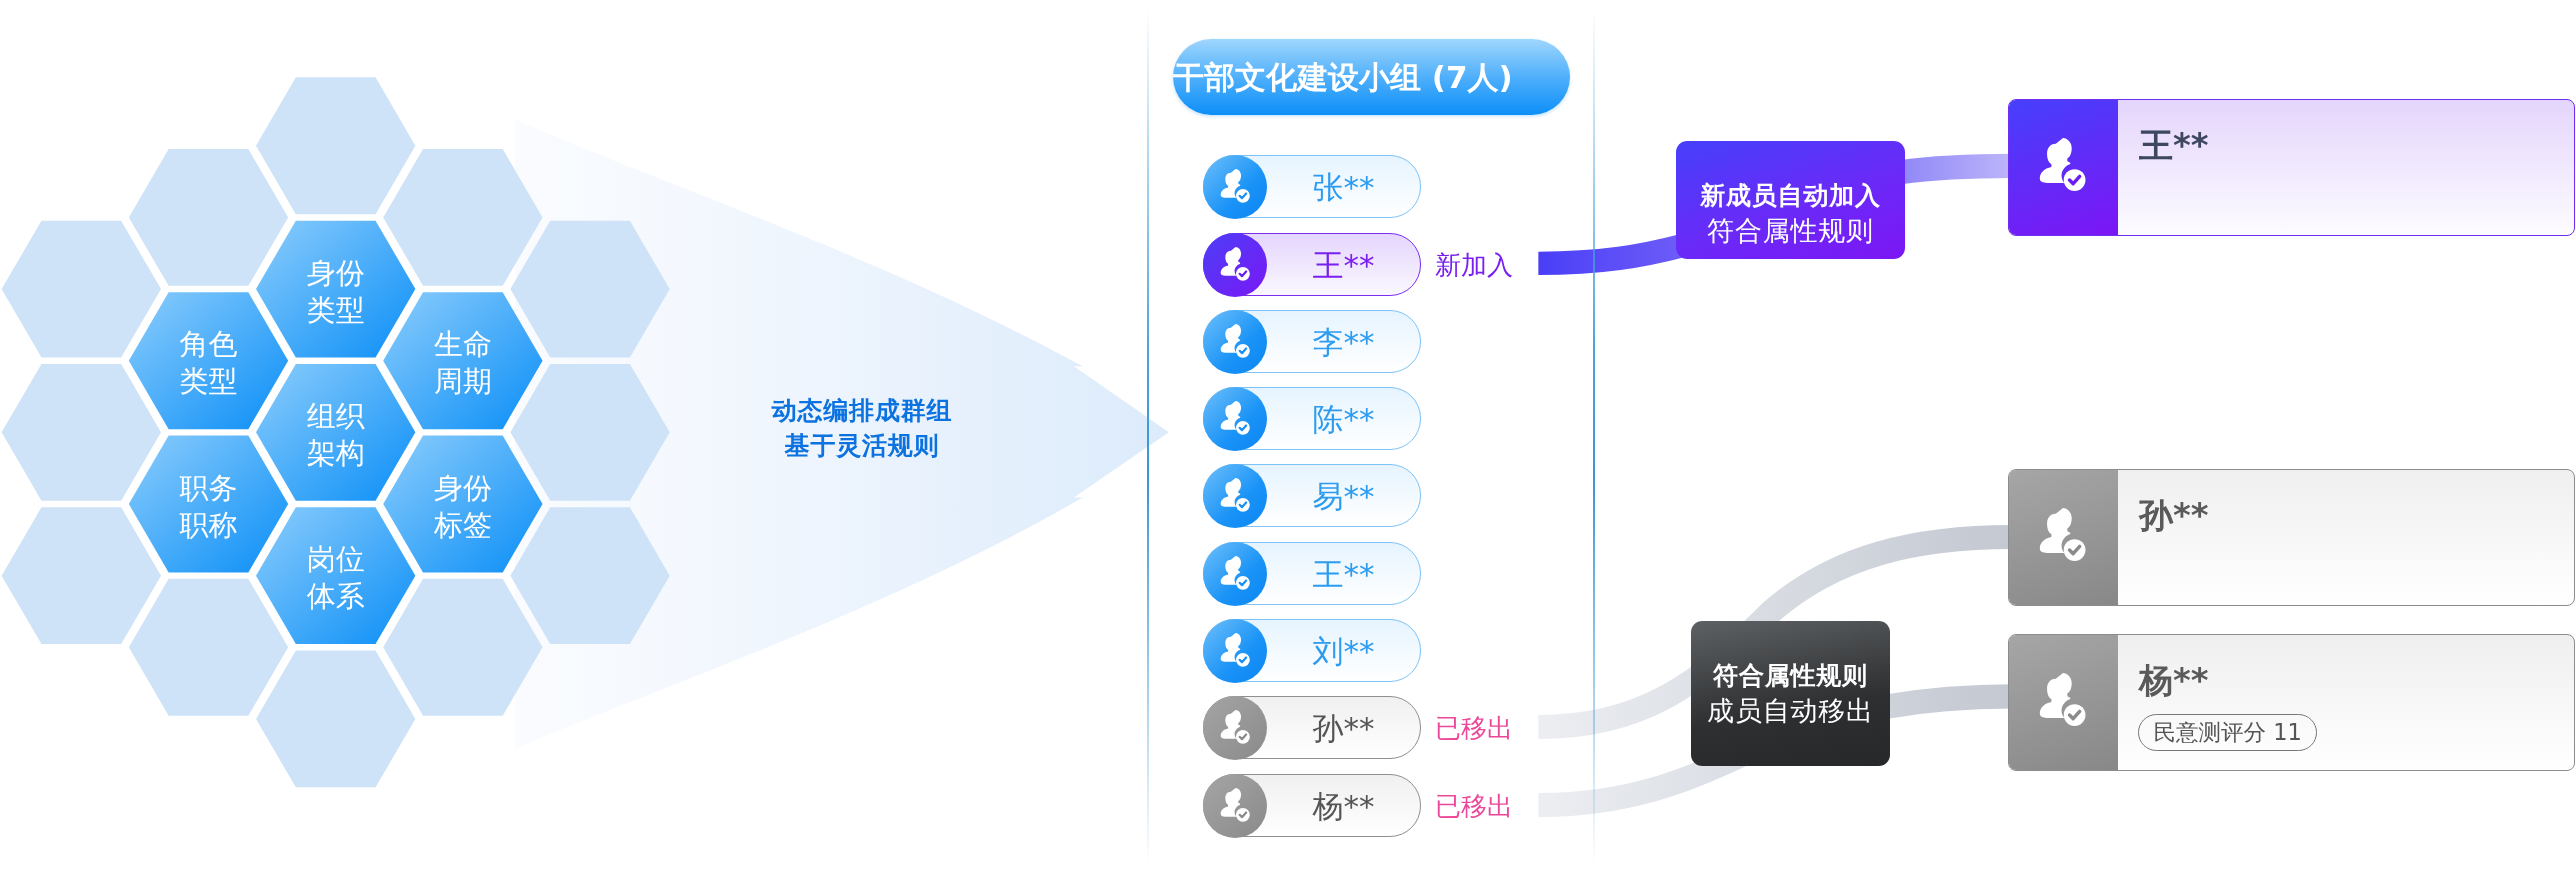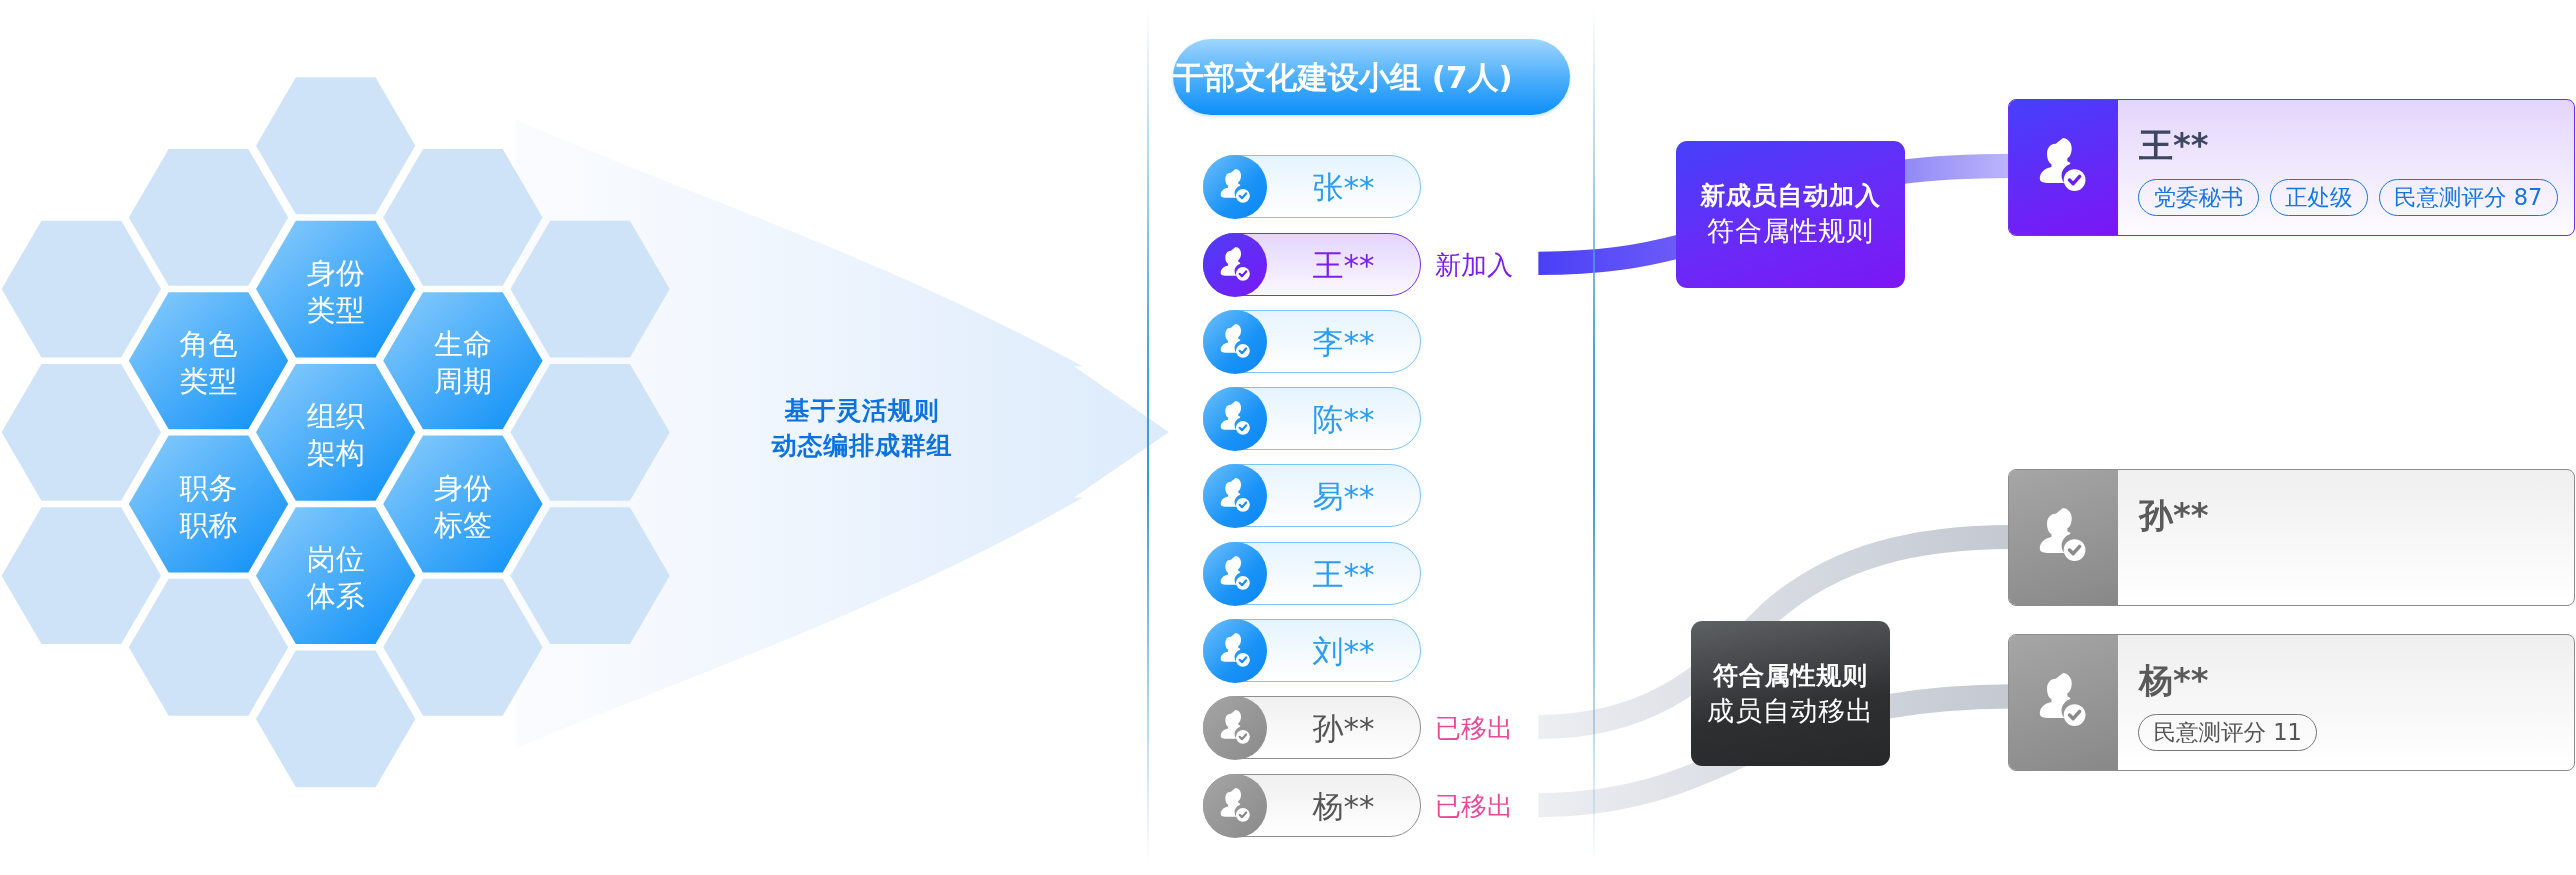--- a/index.html
+++ b/index.html
@@ -26,21 +26,21 @@
   .member.new .name { color: #7a1ff0; }
   .member.removed .pill { border-color: #8f8f8f; background: linear-gradient(to bottom, #f0f0f0, #ffffff); }
   .member.removed .avatar { background: linear-gradient(135deg, #a5a5a5 0%, #8a8a8a 100%); }
   .member.removed .name { color: #555555; }
   .member .status { position: absolute; left: 232px; top: 0; height: 64px; line-height: 64px; white-space: nowrap; font-size: 26px; }
   .member.new .status { color: #7a1ff0; }
   .member.removed .status { color: #ec4899; }
   .rule-box { position: absolute; border-radius: 11.3px; color: #fff; text-align: center; box-sizing: border-box; }
   .rule-box .l1 { font-weight: bold; font-size: 25px; letter-spacing: 0.8px; }
   .rule-box .l2 { font-size: 27px; letter-spacing: 0.8px; }
-  .rule-add { left: 1676px; top: 141px; width: 229px; height: 147px;
+  .rule-add { left: 1676px; top: 141px; width: 229px; height: 118px;
               background: linear-gradient(160deg, #4640fb 0%, #6a2af8 55%, #7c16f4 100%); padding-top: 37px; line-height: 35px; }
   .rule-remove { left: 1691px; top: 621px; width: 199px; height: 145px;
                  background: linear-gradient(170deg, #5e6163 0%, #2d2f31 60%, #262829 100%); padding-top: 37px; line-height: 35px; }
   .card { position: absolute; left: 2008px; width: 567px; height: 137px; border-radius: 8px; box-sizing: border-box; overflow: hidden; }
   .card .side { position: absolute; left: 0; top: 0; width: 109px; height: 100%; }
   .card .cname { position: absolute; left: 130px; top: 22.5px; font-size: 34px; font-weight: bold; }
   .card .tags { position: absolute; left: 129px; top: 79px; display: flex; gap: 10.5px; }
   .tag { height: 35px; line-height: 35px; padding: 0 14.5px; border-radius: 19.3px; font-size: 22.5px; border: 1.6px solid; white-space: nowrap; }
   .card.added { border: 1.6px solid #6f2ef2; background: linear-gradient(to bottom, #e4d5fc, #fdfcff); }
   .card.added .side { background: linear-gradient(160deg, #4640fb 0%, #7c16f4 100%); }
@@ -116,22 +116,22 @@
       <polygon points="634,715 683.5,630 782.5,630 832,715 782.5,800 683.5,800" fill="#cfe3f8"></polygon>
     </g>
 
   <path d="M 1911 327 C 1990 327, 2040 318, 2090 305" stroke="url(#addIn)" stroke-width="29" fill="none"></path>
   <path d="M 2360 214 C 2410 207, 2450 206, 2500 206" stroke="url(#addOut)" stroke-width="30" fill="none"></path>
   <path d="M 1911 903 C 2040 903, 2110 850, 2200 760 C 2280 690, 2380 667, 2500 667" stroke="url(#grayLine)" stroke-width="30" fill="none"></path>
   <path d="M 1911 1000 C 2030 1000, 2110 965, 2200 920 C 2280 885, 2380 865, 2500 865" stroke="url(#grayLine)" stroke-width="30" fill="none"></path>
 </svg>
 
 <div class="funnel-text">
+  <div>动态编排成群组</div>
   <div>基于灵活规则</div>
-  <div>动态编排成群组</div>
 </div>
 
 <div class="panel-line" style="left:1147px"></div>
 <div class="panel-line" style="left:1593px"></div>
 
 <div class="group-title">干部文化建设小组 (7人)</div>
 
 <div id="member-list">
     <div class="member" style="top: 155px;">
       <div class="pill"></div>
@@ -249,25 +249,20 @@
 <div id="card-list">
     <div class="card added" style="top: 99px;">
       <div class="side">
         <svg width="58" height="58" viewBox="0 0 40 40" style="position: absolute; left: 25px; top: 38px;">
           <path d="M15 4c-4 0-6 3-6 7 0 3 1 6 3 7v2c-5 1-8 4-8 8 0 2 2 3 5 3h12c-1-1-2-3-2-5 0-4 3-7 6-8v-1c0 0-2-1-2-1v-2c2-1 3-4 3-7 0-4-3-7-6-7z" fill="#ffffff"></path>
           <circle cx="28" cy="29" r="7.5" fill="#ffffff" stroke="transparent" stroke-width="1.5"></circle>
           <path d="M24.5 29l2.5 2.5 4.5-5" stroke="#6a1cf2" stroke-width="2.4" fill="none" stroke-linecap="round" stroke-linejoin="round"></path>
         </svg>
       </div>
       <div class="cname">王**</div>
-      <div class="tags">
-        <span class="tag blue">党委秘书</span>
-        <span class="tag blue">正处级</span>
-        <span class="tag blue">民意测评分 87</span>
-      </div>
     </div>
     <div class="card gone" style="top: 469px;">
       <div class="side">
         <svg width="58" height="58" viewBox="0 0 40 40" style="position: absolute; left: 25px; top: 38px;">
           <path d="M15 4c-4 0-6 3-6 7 0 3 1 6 3 7v2c-5 1-8 4-8 8 0 2 2 3 5 3h12c-1-1-2-3-2-5 0-4 3-7 6-8v-1c0 0-2-1-2-1v-2c2-1 3-4 3-7 0-4-3-7-6-7z" fill="#ffffff"></path>
           <circle cx="28" cy="29" r="7.5" fill="#ffffff" stroke="transparent" stroke-width="1.5"></circle>
           <path d="M24.5 29l2.5 2.5 4.5-5" stroke="#8a8a8a" stroke-width="2.4" fill="none" stroke-linecap="round" stroke-linejoin="round"></path>
         </svg>
       </div>
       <div class="cname">孙**</div>

